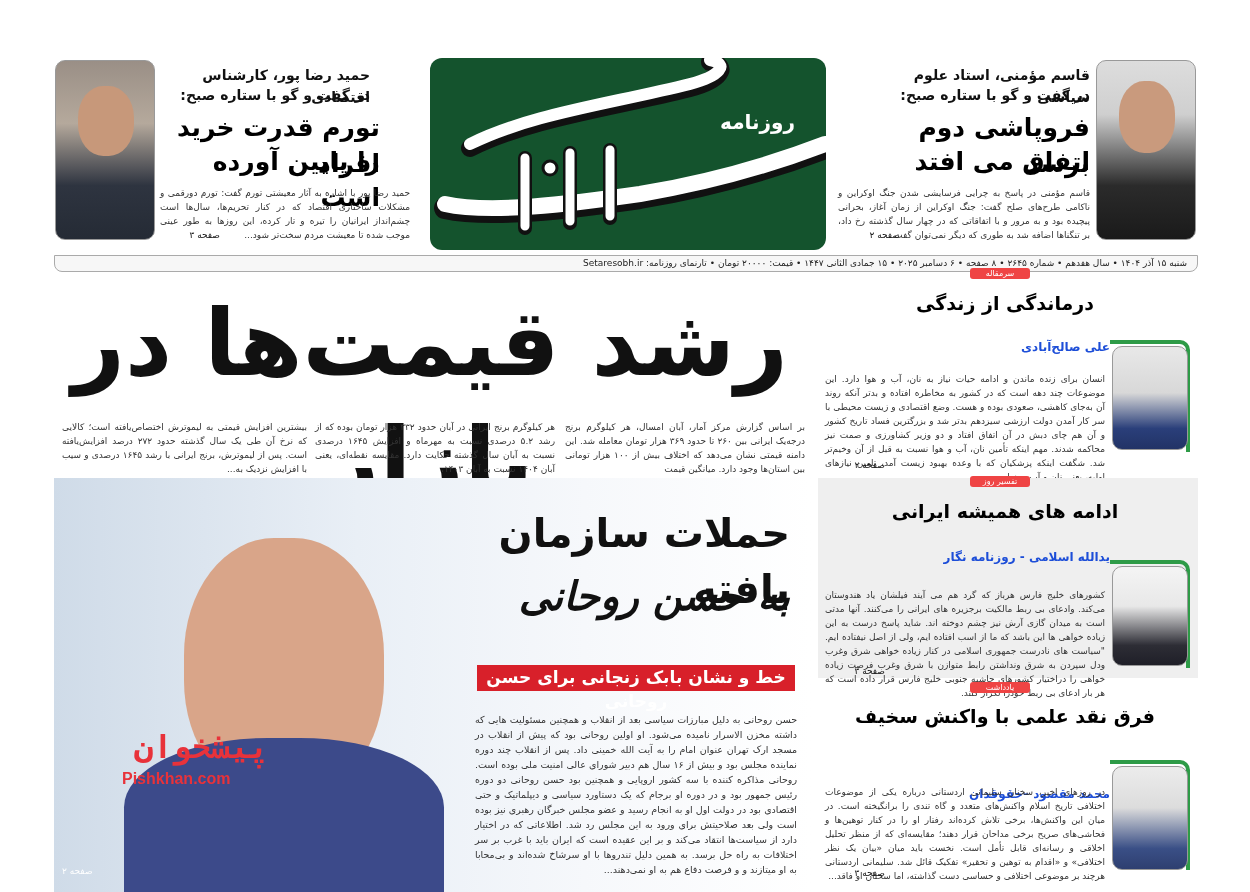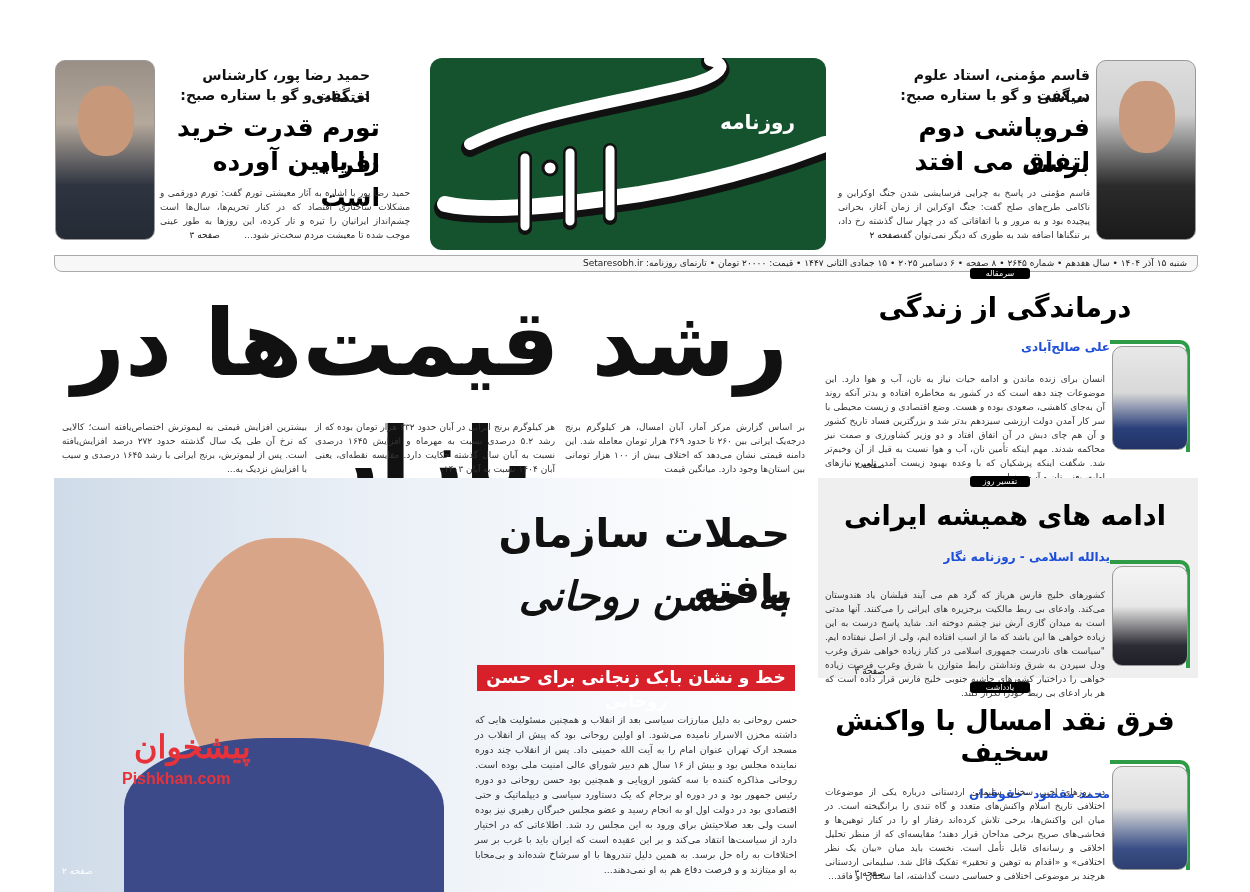--- a/index.html
+++ b/index.html
@@ -13,33 +13,33 @@
   .bighead { font-weight: bold; font-size: 25px; line-height: 36px; text-align: right; color: #000; }
   .small { font-size: 9px; line-height: 14px; text-align: justify; color: #333; }
   .page-ref { font-size: 9px; font-weight: normal; color: #111; }
 
   
   .mast { left: 430px; top: 58px; width: 396px; height: 192px; background: #14532d; border-radius: 12px; overflow: hidden; }
 
   
   .datebar { left: 54px; top: 255px; width: 1144px; height: 17px; border: 1px solid #aaa; border-radius: 0 0 8px 8px; background: #f7f7f7; font-size: 9px; line-height: 15px; color: #222; padding: 0 10px; display: flex; justify-content: flex-start; }
 
-  .tag { background: #000000; color: #fff; font-size: 8px; text-align: center; border-radius: 3px; height: 11px; line-height: 11px; }
+  .tag { background: #ef4444; color: #fff; font-size: 8px; text-align: center; border-radius: 3px; height: 11px; line-height: 11px; }
 
-  .rightcol-title { font-weight: bold; font-size: 27px; text-align: center; color: #000; }
+  .rightcol-title { font-weight: bold; font-size: 19px; text-align: center; color: #000; }
   .author { font-weight: bold; font-size: 12px; text-align: right; color: #1d4ed8; }
   .green-corner { border-top: 4px solid #2e9b47; border-right: 4px solid #2e9b47; border-radius: 0 10px 0 0; }
 
   .main-head { left: 60px; top: 285px; width: 740px; height: 120px; font-weight: bold; font-size: 92px; line-height: 118px; text-align: center; color: #111; letter-spacing: -2px; }
   .col-text { font-size: 9px; line-height: 14px; color: #333; text-align: justify; }
 
   .feature { left: 54px; top: 478px; width: 757px; height: 414px; background: linear-gradient(90deg, #cfdbe8 0%, #e9eff6 40%, #f6f8fb 70%, #ffffff 100%); }
   .feature-head { font-weight: bold; font-size: 40px; line-height: 56px; text-align: right; color: #111; }
   .red-strip { background: #d8202a; color: #fff; font-weight: bold; font-size: 17px; line-height: 24px; height: 26px; text-align: center; }
-  .wm1 { color: #e8323a; font-size: 32px; font-weight: bold; font-family: Liberation Sans, sans-serif; }
+  .wm1 { color: #e8323a; font-size: 32px; font-weight: bold; font-family: Liberation Mono, monospace; }
   .wm2 { color: #e8323a; font-size: 16px; font-weight: bold; font-family: "Liberation Sans", sans-serif; direction: ltr; }
 
   .rcol-bg { left: 818px; top: 478px; width: 380px; height: 200px; background: #efefef; }
 </style>
 </head>
 <body>
 
 <div class="abs photo" style="left:1096px;top:60px;width:100px;height:180px;background:linear-gradient(180deg,#ddd 0%,#cfcfcf 30%,#2b2b2b 70%,#1a1a1a 100%);">
   <div style="position:absolute;left:22px;top:20px;width:56px;height:72px;border-radius:45%;background:#c99a7d;"></div>
 </div>
@@ -108,18 +108,18 @@
 <div class="abs rcol-bg"></div>
 <div class="abs tag" style="left:970px;top:476px;width:60px;">تفسیر روز</div>
 <div class="abs rightcol-title" style="left:820px;top:500px;width:370px;">ادامه های همیشه ایرانی</div>
 <div class="abs author" style="left:910px;top:550px;width:200px;">یدالله اسلامی - روزنامه نگار</div>
 <div class="abs green-corner" style="left:1110px;top:560px;width:80px;height:108px;"></div>
 <div class="abs photo" style="left:1112px;top:566px;width:76px;height:100px;background:linear-gradient(180deg,#f4f4f4 0%,#e8e8e8 40%,#2d2d35 80%,#1f1f28 100%);"></div>
 <div class="abs col-text" style="left:825px;top:588px;width:280px;">کشورهای خلیج فارس هرباز که گرد هم می آیند فیلشان یاد هندوستان می‌کند. وادعای بی ربط مالکیت برجزیره های ایرانی را می‌کنند. آنها مدتی است به میدان گازی آرش نیز چشم دوخته اند. شاید پاسخ درست به این زیاده خواهی ها این باشد که ما از اسب افتاده ایم، ولی از اصل نیفتاده ایم. "سیاست های نادرست جمهوری اسلامی در کنار زیاده خواهی شرق وغرب ودل سپردن به شرق ونداشتن رابط متوازن با شرق وغرب فرصت زیاده خواهی را دراختیار کشورهای حاشیه جنوبی خلیج فارس قرار داده است که هر بار ادعای بی ربط خودرا تکرار کنند.</div>
 <div class="abs page-ref" style="left:825px;top:666px;width:60px;">صفحه ۳</div>
 
 <div class="abs tag" style="left:970px;top:682px;width:60px;">یادداشت</div>
-<div class="abs rightcol-title" style="left:820px;top:705px;width:370px;">فرق نقد امسال با واکنش سخیف</div>
+<div class="abs rightcol-title" style="left:820px;top:705px;width:370px;">فرق نقد علمی با واکنش سخیف</div>
 <div class="abs author" style="left:960px;top:755px;width:150px;margin-top:32px;">محمد مقصود –حقوقدان</div>
 <div class="abs green-corner" style="left:1110px;top:760px;width:80px;height:110px;"></div>
 <div class="abs photo" style="left:1112px;top:766px;width:76px;height:104px;background:linear-gradient(180deg,#ececec 0%,#dcdcdc 40%,#3a4f86 80%,#2e3f70 100%);"></div>
 <div class="abs col-text" style="left:825px;top:785px;width:280px;">در روزهای اخیر، سخنان سلیمانی اردستانی درباره یکی از موضوعات اختلافی تاریخ اسلام واکنش‌های متعدد و گاه تندی را برانگیخته است. در میان این واکنش‌ها، برخی تلاش کرده‌اند رفتار او را در کنار توهین‌ها و فحاشی‌های صریح برخی مداحان قرار دهند؛ مقایسه‌ای که از منظر تحلیل اخلاقی و رسانه‌ای قابل تأمل است. نخست باید میان «بیان یک نظر اختلافی» و «اقدام به توهین و تحقیر» تفکیک قائل شد. سلیمانی اردستانی هرچند بر موضوعی اختلافی و حساسی دست گذاشته، اما سخنان او فاقد...</div>
 <div class="abs page-ref" style="left:825px;top:868px;width:60px;">صفحه ۳</div>
 
 </body></html>

